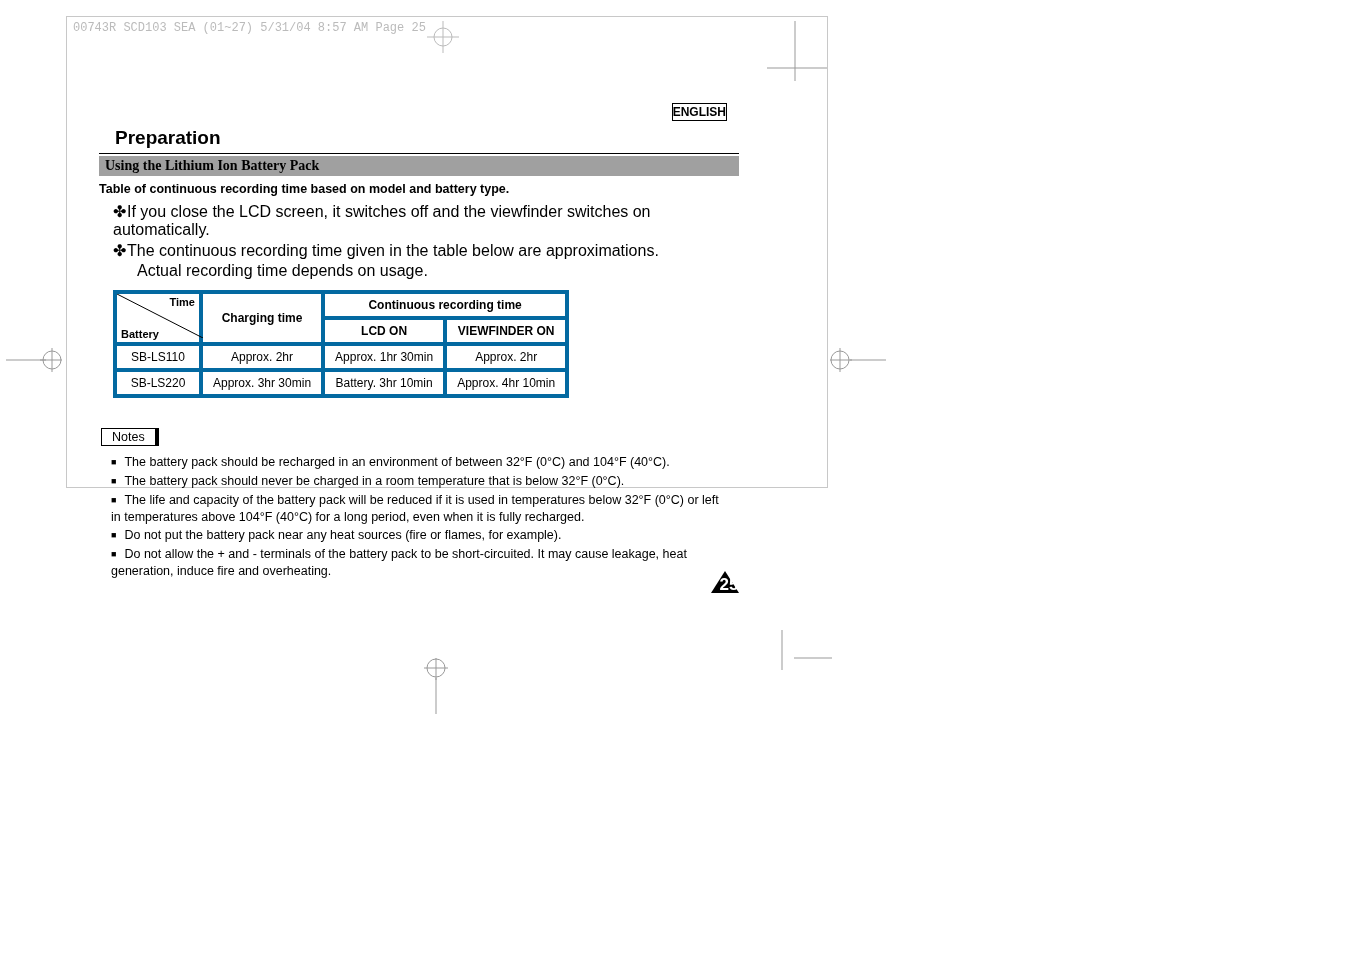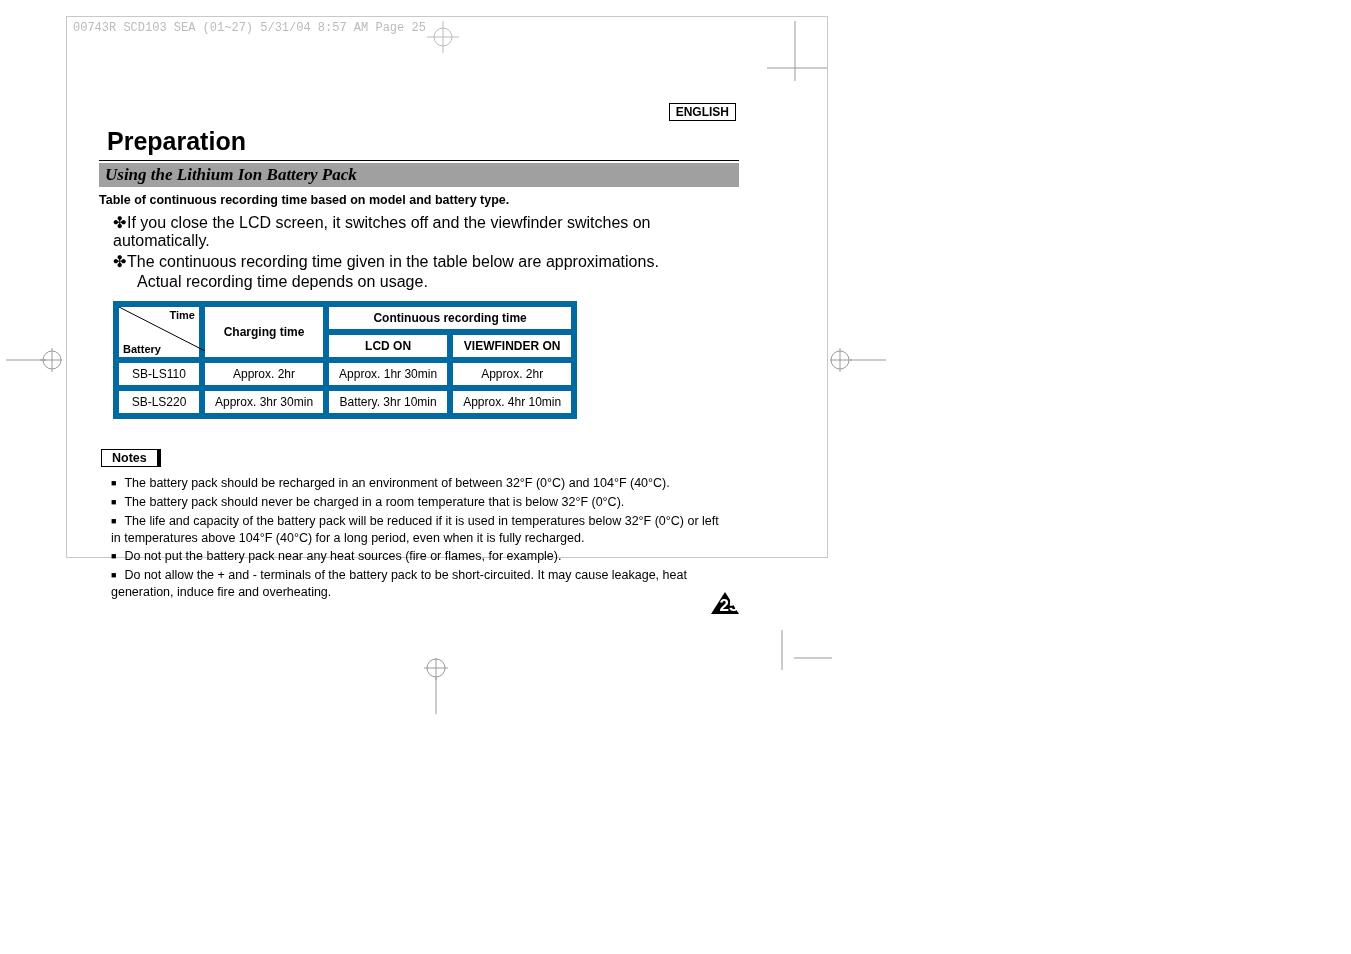--- a/index.html
+++ b/index.html
@@ -10,21 +10,21 @@
     font-family: Arial, Helvetica, sans-serif;
     width: 1351px;
     height: 954px;
     position: relative;
   }
   .page-outer {
     position: absolute;
     left: 66px;
     top: 16px;
     width: 762px;
-    height: 542px;
+    height: 472px;
     border: 1px solid #c8c8c8;
   }
   .ghost-header {
     position: absolute;
     left: 6px;
     top: 4px;
     font-family: "Courier New", monospace;
     font-size: 12px;
     color: #bbb;
   }
@@ -32,41 +32,40 @@
   .crop-mark svg { display: block; }
 
   .content {
     position: absolute;
     left: 32px;
     top: 88px;
     width: 640px;
   }
   .lang-badge {
     position: absolute;
-    right: 3px;
+    right: 12px;
     top: -2px;
     border: 1.5px solid #000;
-    padding: 0 6px;
+    padding: 0 0;
     font-size: 12px;
     font-weight: bold;
     line-height: 16px;
   }
   .h1 {
-    font-size: 25px;
-    font-weight: bold;
-    margin: 22px 8px 4px;
+    font-size: 19px;
+    font-weight: bold;
+    margin: 22px 16px 4px;
   }
   .hr { border-top: 1px solid #000; margin: 0 0 2px; }
   .h2bar {
     background: #a0a0a0;
     color: #000;
     font-family: "Times New Roman", serif;
-    font-style: italic;
-    font-weight: bold;
-    font-size: 17px;
+    font-weight: bold;
+    font-size: 14px;
     padding: 2px 6px;
   }
   .h3 {
     font-size: 12.5px;
     font-weight: bold;
     margin: 6px 0 6px;
   }
   .lead-list {
     margin: 0 0 10px 14px;
     padding: 0;
@@ -76,21 +75,21 @@
   .lead-list li { margin: 2px 0; }
   .lead-list li .glyph { display: inline-block; width: 14px; }
   .lead-list .sub { margin-left: 24px; }
 
   table.rec {
     border-collapse: collapse;
     font-size: 12px;
     margin-left: 14px;
   }
   table.rec th, table.rec td {
-    border: 6px solid #0369a1;
+    border: 4px solid #0369a1;
     padding: 4px 10px;
     text-align: center;
   }
   table.rec th { font-weight: bold; }
   .diag-cell {
     position: relative;
     width: 86px;
     height: 44px;
     padding: 0 !important;
   }
@@ -98,21 +97,20 @@
   .diag-cell .tlabel { position:absolute; right:4px; top:2px; font-weight:bold; font-size:11px; }
   .diag-cell .blabel { position:absolute; left:4px; bottom:2px; font-weight:bold; font-size:11px; }
 
   .notes-box {
     display: inline-block;
     border: 1px solid #000;
     border-right: 4px solid #000;
     padding: 1px 10px;
     font-size: 12.5px;
     margin: 30px 0 6px 2px;
-    font-weight: bold;
   }
   .notes-list {
     margin: 0 12px 0 12px;
     padding: 0;
     font-size: 12.5px;
     list-style: none;
   }
   .notes-list li::before {
     content: "■";
     font-size: 9px;

